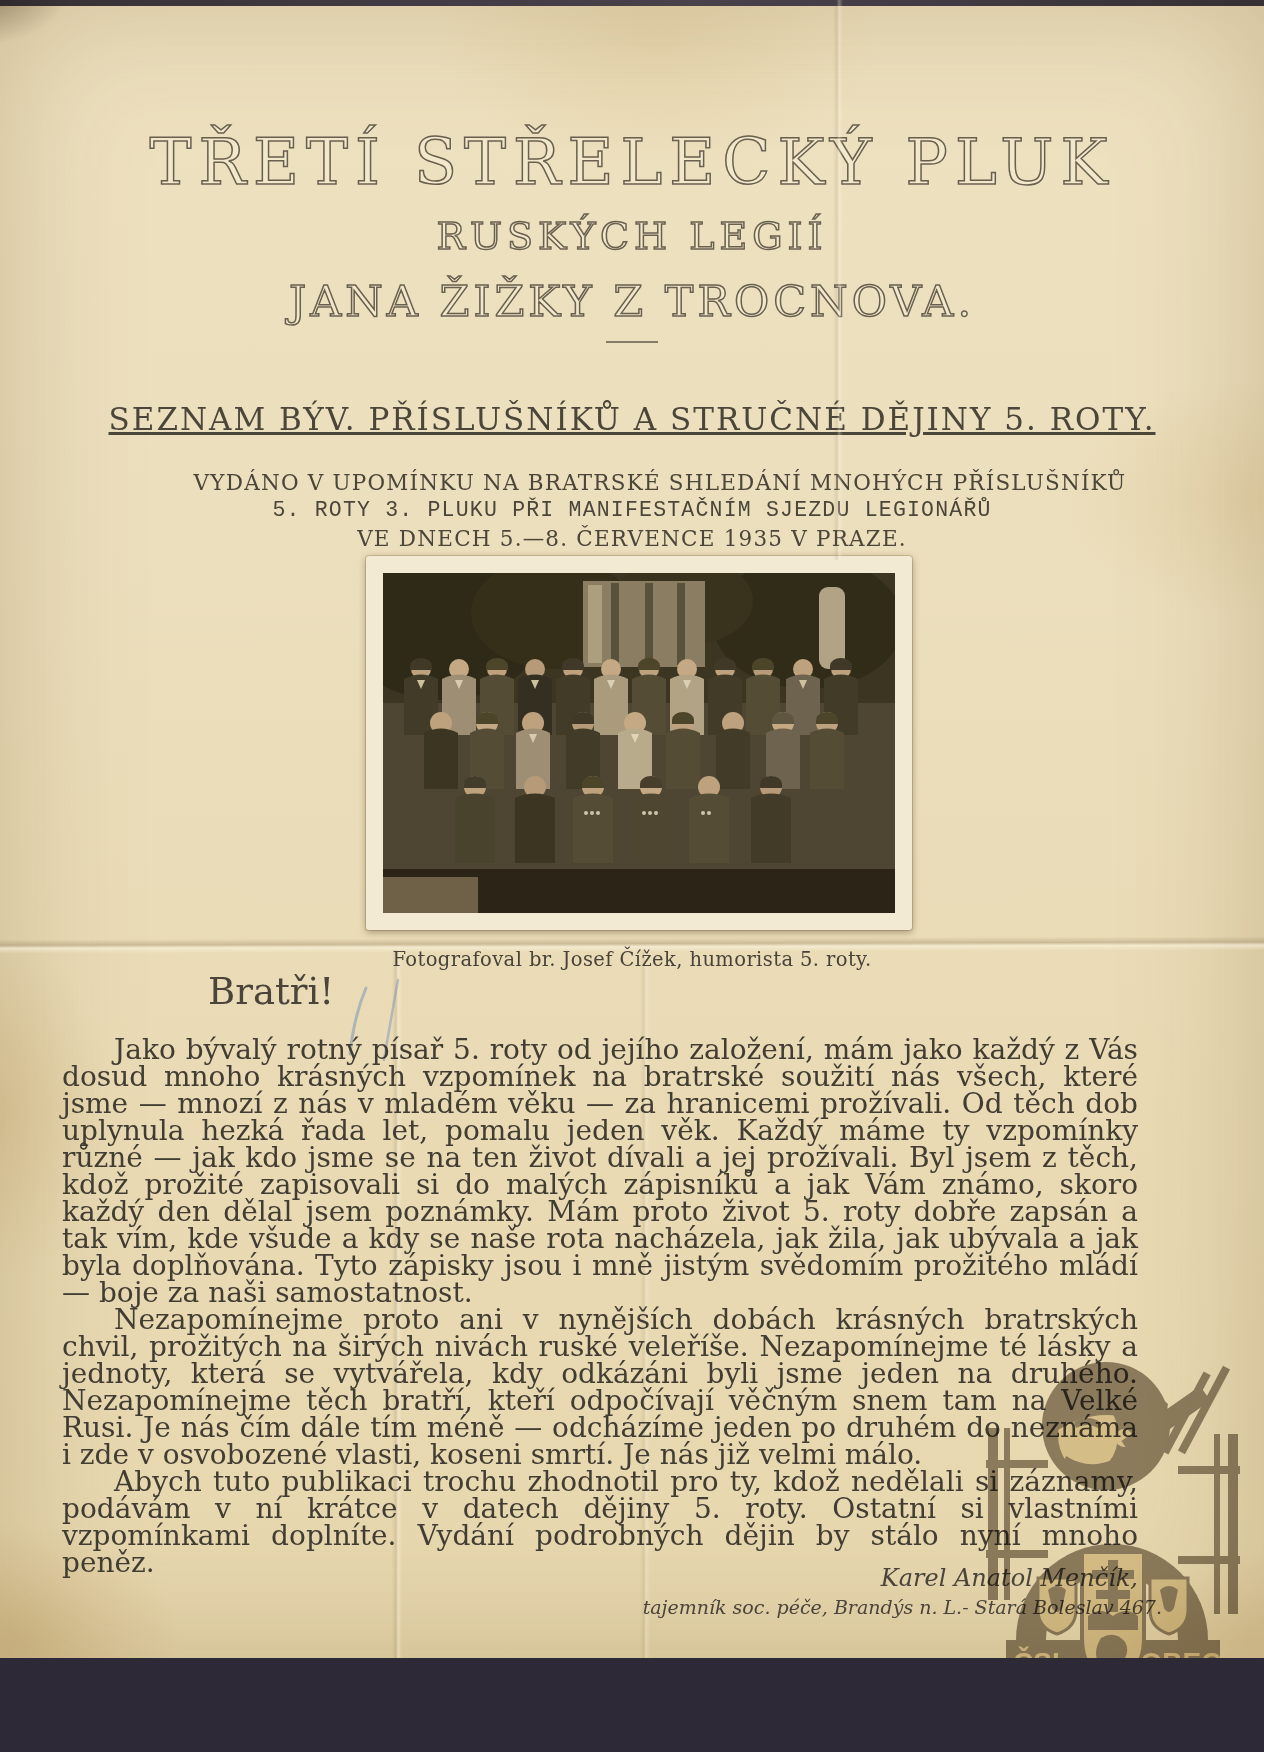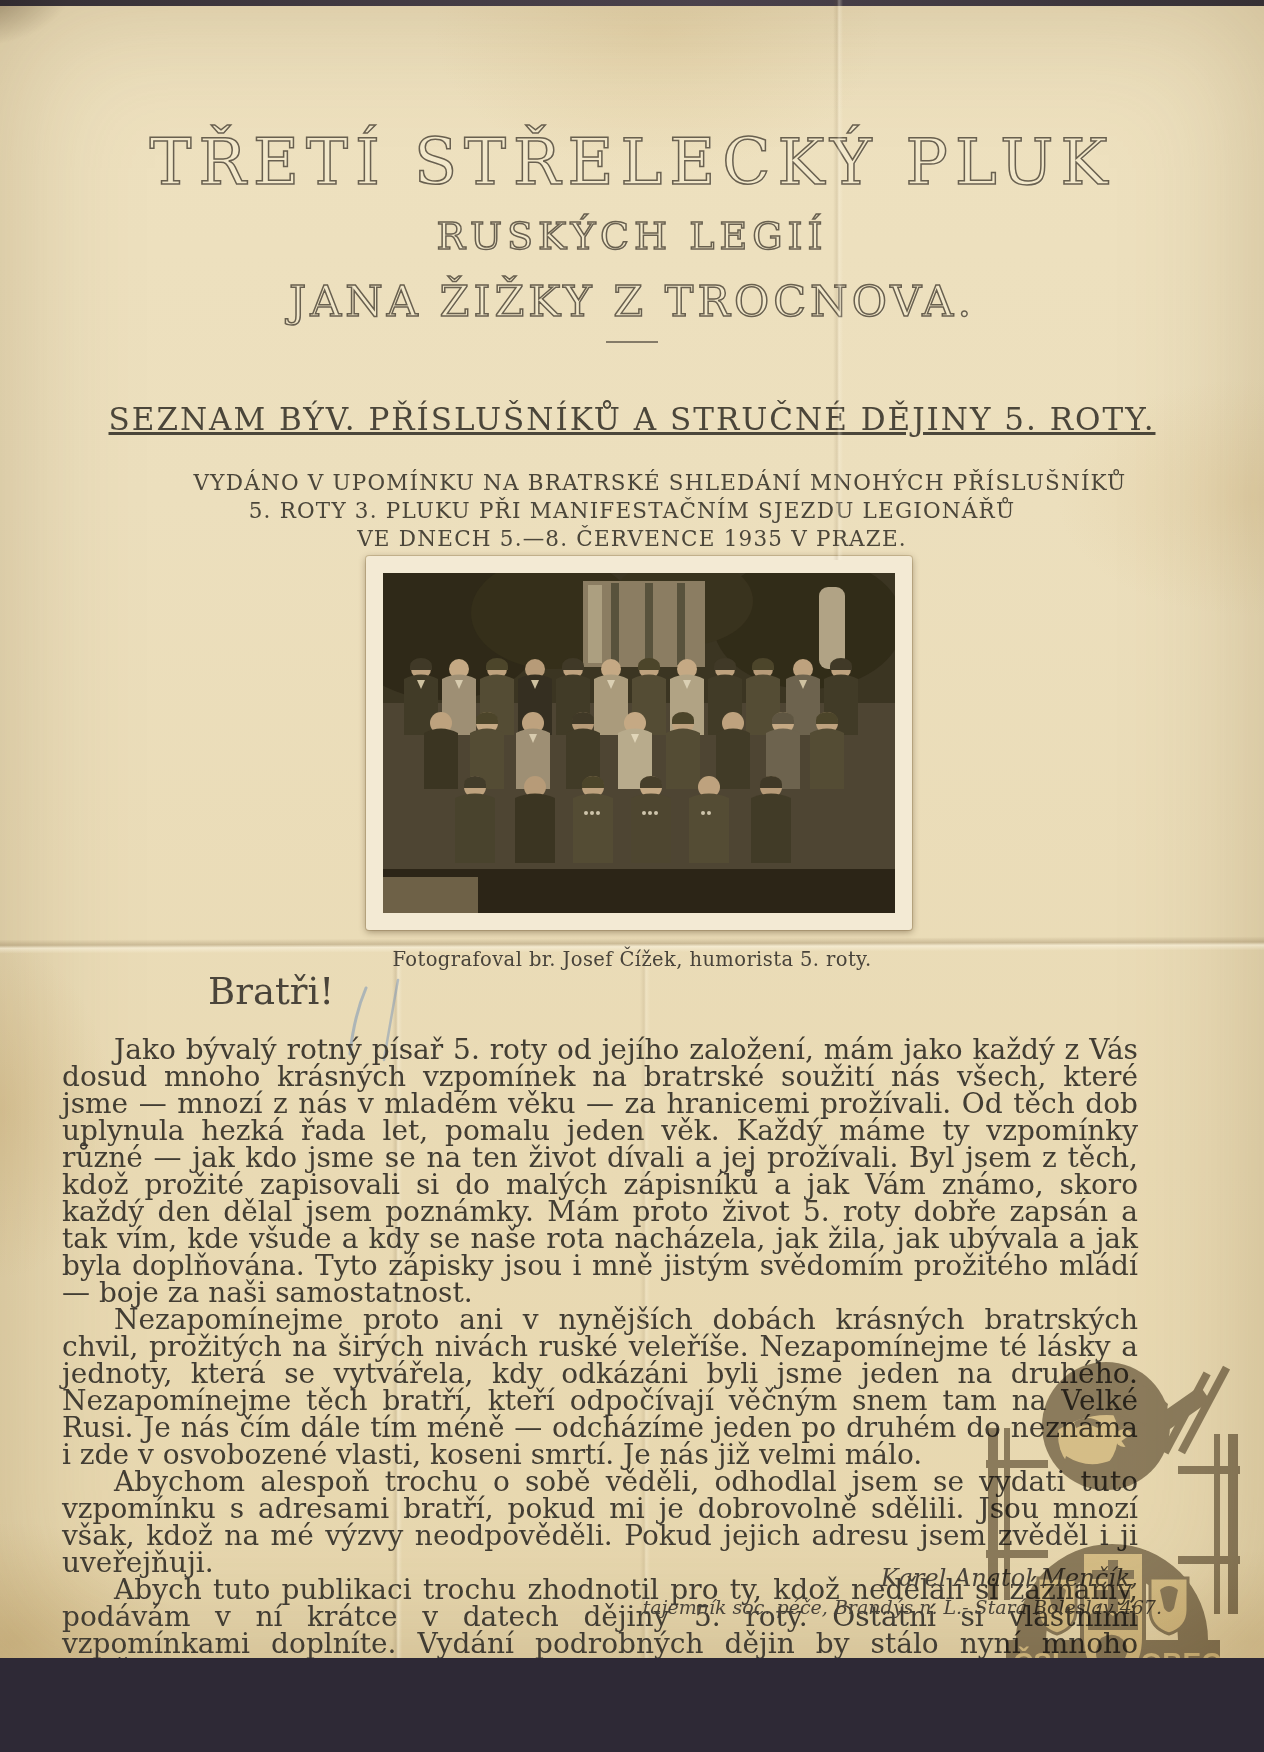--- a/index.html
+++ b/index.html
@@ -31,21 +31,21 @@
     text-shadow:1px 1px 0 rgba(255,248,228,0.35);
     white-space:nowrap;
   }
   .title-1{top:126px;font-size:63px;letter-spacing:7px;}
   .title-2{top:214px;font-size:38px;letter-spacing:5px;}
   .title-3{top:276px;font-size:43px;letter-spacing:4px;}
   .rule{position:absolute;left:50%;top:341px;width:52px;height:2px;margin-left:-26px;
     background:#6a6252;opacity:.8;}
   .heading{top:401px;font-size:31px;letter-spacing:2px;color:#4b463a;white-space:nowrap;text-decoration:underline;}
   .sub{font-size:21.5px;letter-spacing:1.2px;color:#4b463a;white-space:nowrap;}
-  .sub-1{top:470px;padding-left:28px;} .sub-2{top:498px;} .sub-3{top:526px;}
+  .sub-1{top:470px;padding-left:28px;} .sub-2{top:498px;font-family:Liberation Mono, monospace;} .sub-3{top:526px;}
 
   .photo-frame{
     position:absolute;left:366px;top:556px;width:546px;height:374px;
     background:#f3ead4;border-radius:3px;
     box-shadow:0 2px 7px rgba(70,50,25,0.45), 0 0 0 1px rgba(160,135,90,0.35);
     padding:0;
   }
   .photo-frame svg{position:absolute;left:17px;top:17px;}
 
   .caption{top:948px;font-size:19.5px;color:#48433a;letter-spacing:0.4px;}
@@ -270,21 +270,20 @@
   <div class="salutation">Bratři!</div>
 
   <svg class="pen-mark" width="90" height="95" viewBox="0 0 90 95">
     <path d="M30 12 Q18 40 14 78" stroke="#6f8fb8" stroke-width="3" fill="none" opacity="0.5" stroke-linecap="round"></path>
     <path d="M62 4 Q55 42 48 84" stroke="#6f8fb8" stroke-width="2.5" fill="none" opacity="0.45" stroke-linecap="round"></path>
   </svg>
 
   <div class="bodytext">
     <p>Jako bývalý rotný písař 5. roty od jejího založení, mám jako každý z Vás dosud mnoho krásných vzpomínek na bratrské soužití nás všech, které jsme — mnozí z nás v mladém věku — za hranicemi prožívali. Od těch dob uplynula hezká řada let, pomalu jeden věk. Každý máme ty vzpomínky různé — jak kdo jsme se na ten život dívali a jej prožívali. Byl jsem z těch, kdož prožité zapisovali si do malých zápisníků a jak Vám známo, skoro každý den dělal jsem poznámky. Mám proto život 5. roty dobře zapsán a tak vím, kde všude a kdy se naše rota nacházela, jak žila, jak ubývala a jak byla doplňována. Tyto zápisky jsou i mně jistým svědomím prožitého mládí — boje za naši samostatnost.</p>
     <p>Nezapomínejme proto ani v nynějších dobách krásných bratrských chvil, prožitých na širých nivách ruské veleříše. Nezapomínejme té lásky a jednoty, která se vytvářela, kdy odkázáni byli jsme jeden na druhého. Nezapomínejme těch bratří, kteří odpočívají věčným snem tam na Velké Rusi. Je nás čím dále tím méně — odcházíme jeden po druhém do neznáma i zde v osvobozené vlasti, koseni smrtí. Je nás již velmi málo.</p>
-    <p>Abychom alespoň trochu o sobě věděli, odhodlal jsem se vydati tuto vzpomínku s adresami bratří, pokud mi je dobrovolně sdělili. Jsou mnozí však, kdož na mé výzvy neodpověděli. Pokud jejich adresu jsem zvěděl i ji uveřejňuji.</p>
     <p>Abych tuto publikaci trochu zhodnotil pro ty, kdož nedělali si záznamy, podávám v ní krátce v datech dějiny 5. roty. Ostatní si vlastními vzpomínkami doplníte. Vydání podrobných dějin by stálo nyní mnoho peněz.</p>
   </div>
 
   <div class="signature">
     <p class="sig-name">Karel Anatol Menčík,</p>
     <p class="sig-role">tajemník soc. péče, Brandýs n. L.- Stará Boleslav 467.</p>
   </div>
 
   <svg class="stamp" width="254" height="382" viewBox="0 0 254 382">
     <g fill="#8b8273">

